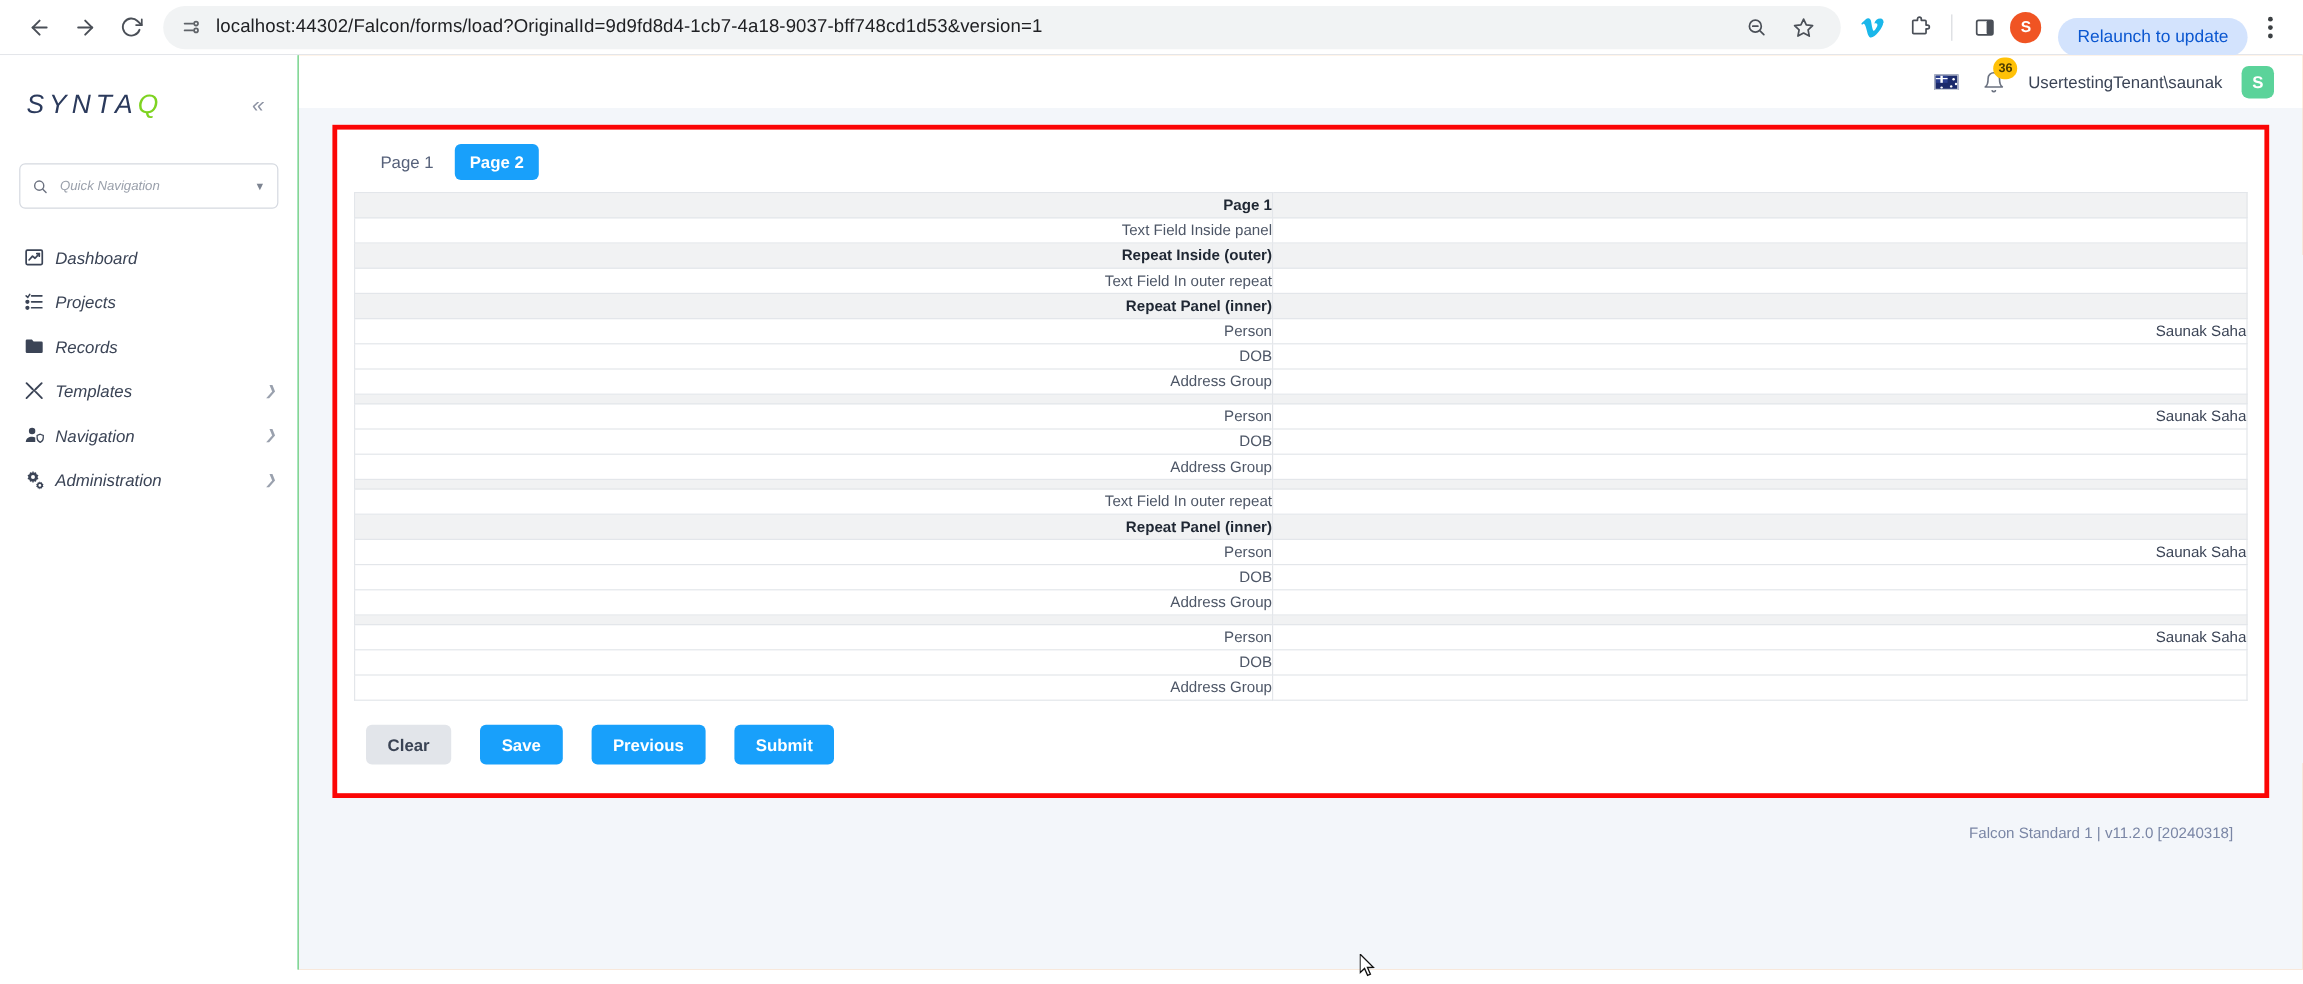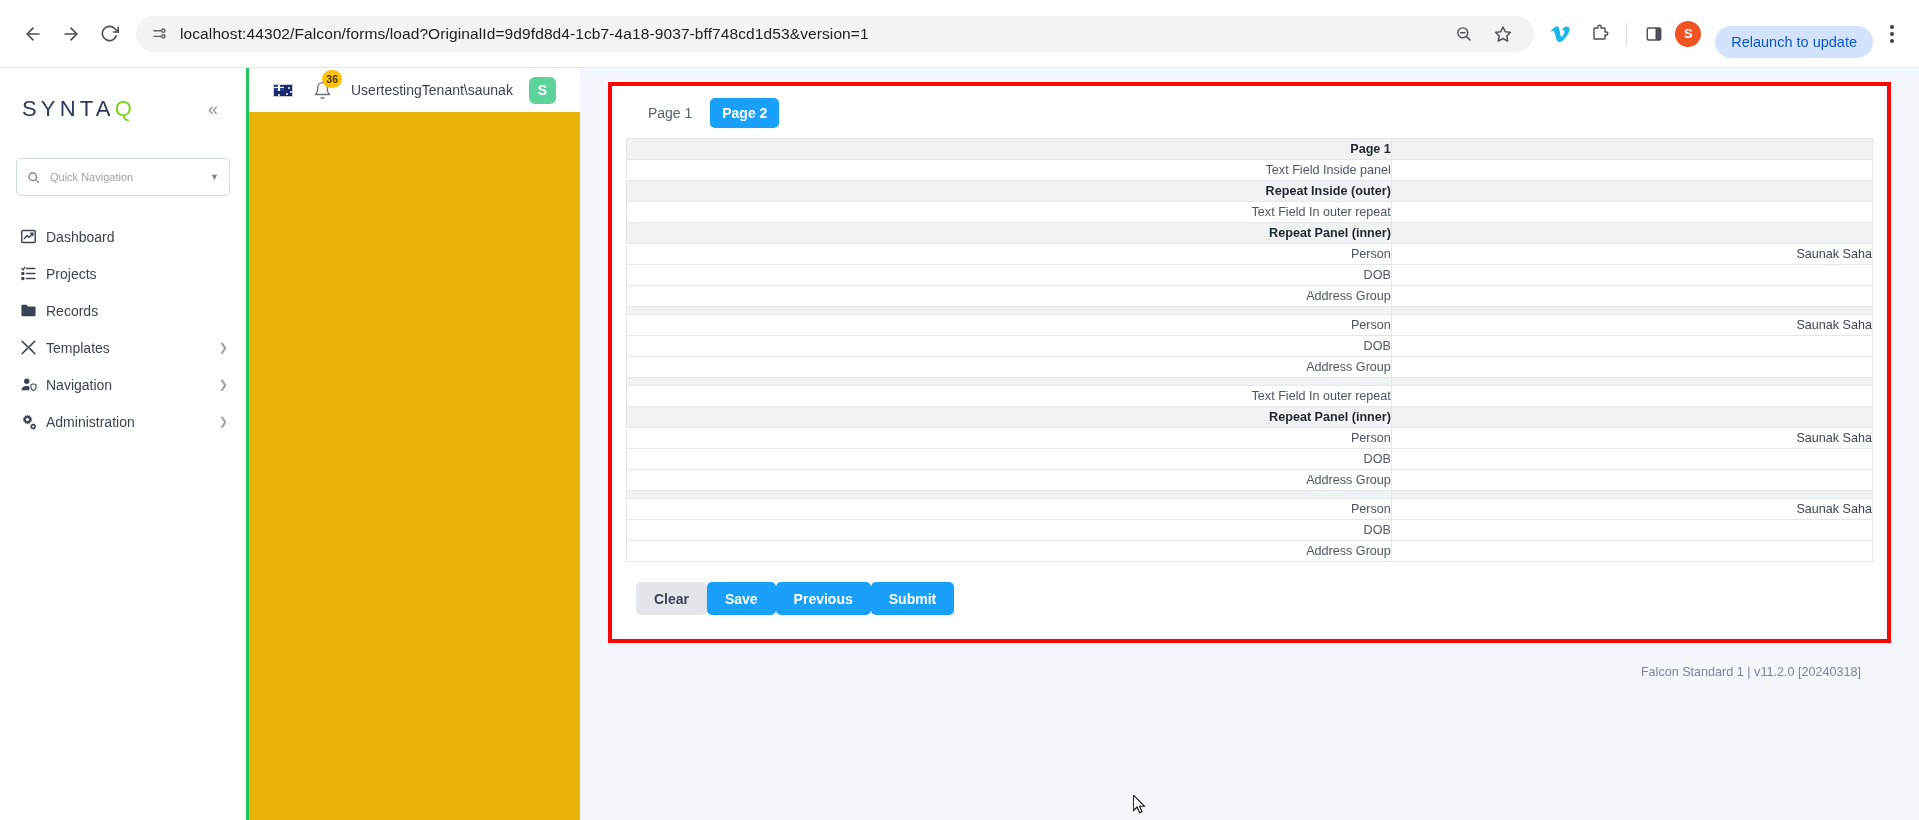--- a/index.html
+++ b/index.html
@@ -5,21 +5,21 @@
   * { box-sizing: border-box; margin: 0; padding: 0; }
   html, body {
     width: 1919px; height: 820px;
     font-family: "Liberation Sans", sans-serif;
     background: #ffffff;
     overflow: hidden;
   }
 
   
   .browser-bar {
-    height: 68px; width: 100%;
+    height: 46px; width: 100%;
     background: #ffffff;
     display: flex; align-items: center;
     padding: 0 14px;
     border-bottom: 1px solid #e4e6ea;
     position: relative;
   }
   .nav-btn {
     width: 38px; height: 38px; border-radius: 50%;
     display: flex; align-items: center; justify-content: center;
     color: #4a4f57; flex: none;
@@ -62,23 +62,24 @@
   .kebab { width: 26px; height: 32px; display:flex; flex-direction:column; align-items:center; justify-content:center; gap:3px; margin-left:2px;}
   .kebab i { width:4px; height:4px; border-radius:50%; background:#3c4043; display:block; }
 
   
   .app { display: flex; height: 762px; width: 100%; background:#ffffff; }
 
   
   .sidebar {
     width: 249px; flex: none;
     background: #ffffff;
-    border-right: 3px solid #22c55e;
+    border-right: 1px solid #22c55e;
     padding-top: 18px;
     position: relative;
+    font-style: italic;
   }
   .brand-row { display:flex; align-items:center; padding: 0 22px; height: 46px; }
   .brand {
     font-size: 22px; letter-spacing: 4.2px;
     color: #2b3a5c; font-weight: 400;
   }
   .brand .q { color: #7ed321; }
   .collapse-btn {
     margin-left: auto; color:#8d93a3; font-size: 18px; line-height:1;
     padding: 4px 6px;
@@ -104,22 +105,22 @@
     color: #3b4456; font-size: 14px;
     cursor: default;
   }
   .nav-ic { width: 26px; flex:none; display:flex; align-items:center; color:#3b4456; }
   .nav-label { flex:1; }
   .nav-chev { color:#9aa1ae; font-size: 11px; }
 
   
   .main {
     flex: 1 1 auto; min-width:0;
-    display:flex; flex-direction:row;
-    background: #eab308;
+    display:flex; flex-direction:column;
+    background: #fdba74;
     position:relative;
   }
   .topbar {
     height: 44px; flex:none;
     display:flex; align-items:center; justify-content:flex-end;
     padding: 0 24px; gap: 16px;
     background:#fff;
   }
   .flag {
     width: 20px; height: 13px; position:relative; display:block;
@@ -185,21 +186,21 @@
   .r-section td { background: #f1f2f3; }
   .r-section .c-label { font-weight: 700; color: #1f2733; }
   .sep td { background:#f1f2f3; height: 8px; border-left:1px solid #e3e6ea; border-right:1px solid #e3e6ea; }
 
   .ind0 { padding-left: 5px; }
   .ind1 { padding-left: 25px; }
   .ind2 { padding-left: 38px; }
   .ind3 { padding-left: 52px; }
 
   
-  .btnrow { display:flex; gap: 0; padding: 20px 10px 12px 10px; }
+  .btnrow { display:flex; gap: 24px; padding: 20px 10px 12px 10px; }
   .btn {
     min-width: 62px; height: 33px; border-radius: 5px;
     font-size: 14px; font-weight: 600;
     display:flex; align-items:center; justify-content:center;
     padding: 0 18px; cursor: default;
   }
   .btn-secondary { background:#e2e5ea; color:#3a4354; }
   .btn-primary { background:#18a0fb; color:#ffffff; }
 
   .version {

